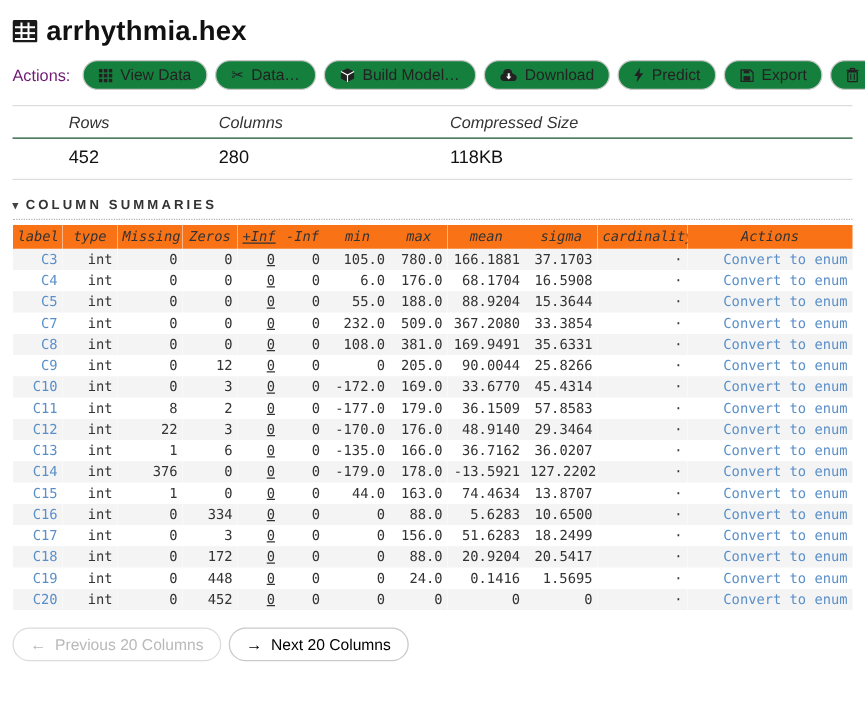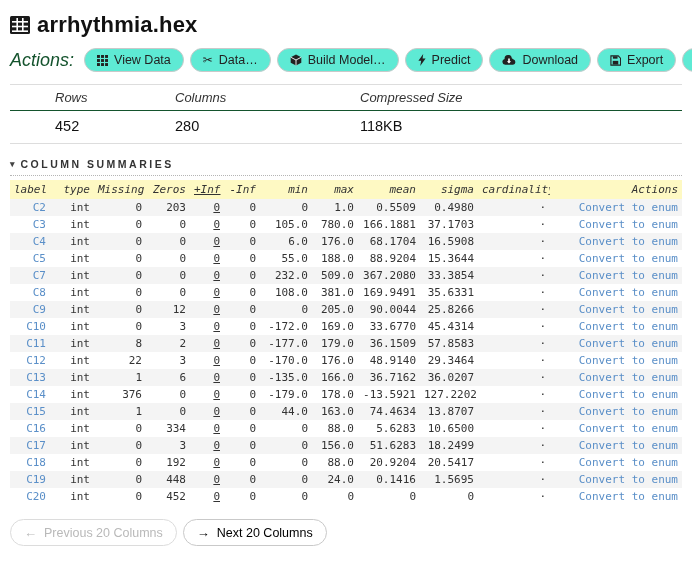--- a/index.html
+++ b/index.html
@@ -8,24 +8,24 @@
     font-family: "Liberation Sans", sans-serif;
     color: #222;
     padding: 10px 10px 0 10px;
   }
   
   .titlebar { display: flex; align-items: center; gap: 7px; margin: 2px 0 10px 0; }
   .titlebar h1 { font-size: 22px; font-weight: 600; color: #111; letter-spacing: 0.2px; }
   .title-icon svg { display: block; }
   
   .actions-row { display: flex; align-items: center; margin: 0 0 12px 0; }
-  .actions-label { font-style: italic; font-size: 18px; color: #14532d; margin-right: 10px; }
+  .actions-label { font-size: 13px; color: #701a75; margin-right: 10px; }
   .btn {
     display: inline-flex; align-items: center; gap: 6px;
-    background: #5eead4; border: 1px solid #c9c9c9; border-radius: 15px;
+    background: #15803d; border: 1px solid #c9c9c9; border-radius: 15px;
     padding: 4px 12px; font-size: 12.5px; color: #222;
     font-family: "Liberation Sans", sans-serif; cursor: pointer; white-space: nowrap;
   }
   .btn + .btn { margin-left: 6px; }
   .btn .ic { display: inline-flex; align-items: center; font-size: 12px; line-height: 1; }
   .btn-delete { margin-left: 38px; }
   
   .stats { border-top: 1px solid #ddd; border-bottom: 1px solid #ddd; margin-bottom: 14px; }
   .stats-row { display: flex; }
   .stats-row.hdr { border-bottom: 1px solid #14532d; }
@@ -42,22 +42,22 @@
     padding-bottom: 5px; border-bottom: 1px dotted #b5b5b5; margin-bottom: 4px;
     cursor: pointer;
   }
   .caret { font-size: 9px; letter-spacing: 0; color: #444; }
   
   table.summaries {
     width: 100%; border-collapse: collapse; table-layout: fixed;
     font-family: "DejaVu Sans Mono", monospace; font-size: 11px; color: #333;
   }
   table.summaries th {
-    background: #fef9c3; font-style: italic; font-weight: normal;
-    padding: 3px 4px; text-align: right; white-space: nowrap; overflow: hidden;
+    background: #f97316; font-style: italic; font-weight: normal;
+    padding: 3px 4px; text-align: center; white-space: nowrap; overflow: hidden;
   }
   table.summaries td { padding: 2px 4px; text-align: right; white-space: nowrap; overflow: hidden; }
   table.summaries tbody tr:nth-child(odd) { background: #f4f4f4; }
   th.c-label, td.c-label, th.c-type, td.c-type, th.c-actions, td.c-actions { text-align: left; }
   .c-label { width: 40px; }
   .c-type { width: 44px; }
   .c-missing { width: 52px; }
   .c-zeros { width: 44px; }
   .c-pinf { width: 34px; text-decoration: underline; }
   .c-ninf { width: 36px; }
@@ -131,35 +131,35 @@
         <polygon points="6,0.5 11.3,3.2 11.3,8.8 6,11.5 0.7,8.8 0.7,3.2" fill="#222"></polygon>
         <polyline points="0.7,3.2 6,6 11.3,3.2" fill="none" stroke="#fff" stroke-width="0.9"></polyline>
         <line x1="6" y1="6" x2="6" y2="11.5" stroke="#fff" stroke-width="0.9"></line>
       </svg>
     </span>
     <span>Build Model…</span>
   </button>
 
   <button class="btn">
     <span class="ic">
-      <svg width="8" height="12" viewBox="0 0 8 12">
-          <polygon points="5.2,0 0.4,6.8 3.2,6.8 2.2,12 7.6,4.6 4.6,4.6" fill="#222"></polygon>
-        </svg>
-    </span>
-    <span>Predict</span>
-  </button>
-
-  <button class="btn">
-    <span class="ic">
       <svg width="14" height="11" viewBox="0 0 14 11">
         <path d="M11.2 4.3 A2.8 2.8 0 0 1 11 9.8 L3.2 9.8 A3 3 0 0 1 2.6 3.9 A3.6 3.6 0 0 1 9.8 3.3 Z" fill="#222"></path>
         <polygon points="7,8.6 4.9,6.2 6.2,6.2 6.2,3.6 7.8,3.6 7.8,6.2 9.1,6.2" fill="#fff"></polygon>
       </svg>
     </span>
     <span>Download</span>
+  </button>
+
+  <button class="btn">
+    <span class="ic">
+      <svg width="8" height="12" viewBox="0 0 8 12">
+          <polygon points="5.2,0 0.4,6.8 3.2,6.8 2.2,12 7.6,4.6 4.6,4.6" fill="#222"></polygon>
+        </svg>
+    </span>
+    <span>Predict</span>
   </button>
 
   <button class="btn">
     <span class="ic">
       <svg width="11" height="11" viewBox="0 0 12 12">
         <path d="M1 1 h8 l2.5 2.5 V11 H1 Z" fill="none" stroke="#222" stroke-width="1.2"></path>
         <rect x="3.2" y="1.4" width="5" height="2.6" fill="#222"></rect>
         <rect x="3" y="6.4" width="6" height="4" fill="#222"></rect>
       </svg>
     </span>
@@ -211,34 +211,20 @@
       <th class="c-max">max</th>
       <th class="c-mean">mean</th>
       <th class="c-sigma">sigma</th>
       <th class="c-card">cardinality</th>
       <th class="c-actions">Actions</th>
     </tr>
   </thead>
   <tbody>
 
 
-      <tr>
-        <td class="c-label">C2</td>
-        <td class="c-type">int</td>
-        <td class="c-missing">0</td>
-        <td class="c-zeros">203</td>
-        <td class="c-pinf">0</td>
-        <td class="c-ninf">0</td>
-        <td class="c-min">0</td>
-        <td class="c-max">1.0</td>
-        <td class="c-mean">0.5509</td>
-        <td class="c-sigma">0.4980</td>
-        <td class="c-card">·</td>
-        <td class="c-actions"><a class="enum-link">Convert to enum</a></td>
-      </tr>
 
       <tr>
         <td class="c-label">C3</td>
         <td class="c-type">int</td>
         <td class="c-missing">0</td>
         <td class="c-zeros">0</td>
         <td class="c-pinf">0</td>
         <td class="c-ninf">0</td>
         <td class="c-min">105.0</td>
         <td class="c-max">780.0</td>
@@ -441,21 +427,21 @@
         <td class="c-mean">51.6283</td>
         <td class="c-sigma">18.2499</td>
         <td class="c-card">·</td>
         <td class="c-actions"><a class="enum-link">Convert to enum</a></td>
       </tr>
 
       <tr>
         <td class="c-label">C18</td>
         <td class="c-type">int</td>
         <td class="c-missing">0</td>
-        <td class="c-zeros">192</td>
+        <td class="c-zeros">172</td>
         <td class="c-pinf">0</td>
         <td class="c-ninf">0</td>
         <td class="c-min">0</td>
         <td class="c-max">88.0</td>
         <td class="c-mean">20.9204</td>
         <td class="c-sigma">20.5417</td>
         <td class="c-card">·</td>
         <td class="c-actions"><a class="enum-link">Convert to enum</a></td>
       </tr>
 

